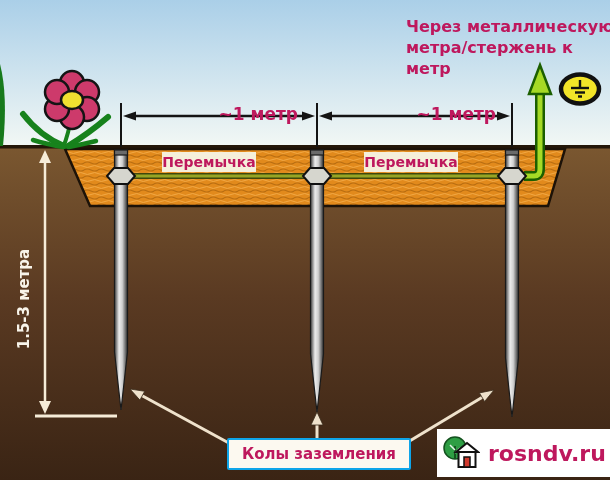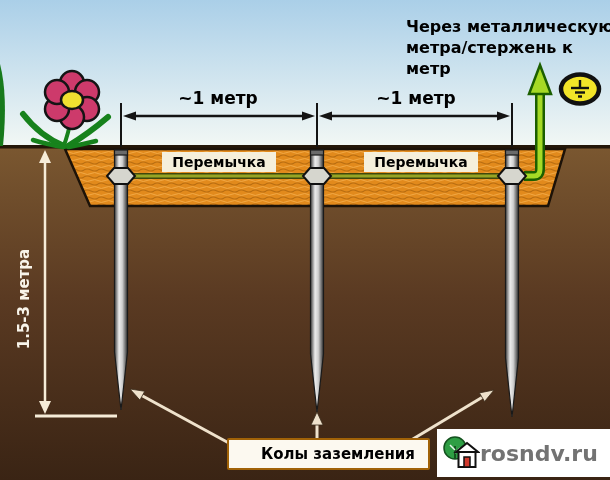--- a/index.html
+++ b/index.html
@@ -1,36 +1,36 @@
 <!DOCTYPE html>
 <html><head>
 <meta charset="utf-8">
 <style>
   html,body{margin:0;padding:0;background:#fff;}
   .stage{position:relative;width:610px;height:480px;overflow:hidden;
          font-family:"DejaVu Sans","Liberation Sans",sans-serif;}
   .stage svg.scene{position:absolute;left:0;top:0;}
-  .txt{position:absolute;color:#000000;font-weight:bold;}
+  .txt{position:absolute;color:#be185d;font-weight:bold;}
   .note{left:406px;top:16px;width:204px;font-size:16px;line-height:21px;white-space:nowrap;}
-  .dim-h{width:160px;text-align:center;font-size:17px;top:88px;}
+  .dim-h{width:160px;text-align:right;font-size:17px;top:104px;}
   .dim1{left:138px;}
   .dim2{left:336px;}
   .vdim{left:-41px;top:289px;width:132px;height:20px;text-align:center;
         color:#f8f4ea;font-size:15px;transform:rotate(-90deg);}
-  .jumper{top:152px;width:114px;height:20px;background:#f5efdb;font-size:14px;
+  .jumper{top:152px;width:94px;height:20px;background:#f5efdb;font-size:14px;
           line-height:20px;text-align:center;}
   .jumper1{left:162px;}
   .jumper2{left:364px;}
   .stakes{left:227px;top:438px;width:180px;height:28px;background:#fcf9f0;
-          border:2px solid #a16207;border-radius:2px;font-size:15px;
-          line-height:28px;text-align:center;padding-left:19px;}
+          border:2px solid #0ea5e9;border-radius:2px;font-size:15px;
+          line-height:28px;text-align:center;}
   .watermark{position:absolute;left:437px;top:429px;width:173px;height:48px;
              background:#ffffff;display:flex;align-items:center;padding-left:5px;
              box-sizing:border-box;}
-  .watermark .wm-text{font-weight:bold;font-size:22px;color:#737373;margin-left:0;}
+  .watermark .wm-text{font-weight:bold;font-size:22px;color:#be185d;margin-left:8px;}
 </style>
 </head>
 <body>
 
 <div class="stage">
 
   <svg class="scene" width="610" height="480" viewBox="0 0 610 480">
     <defs>
       <linearGradient id="skyGrad" x1="0" y1="0" x2="0" y2="1">
         <stop offset="0" stop-color="#aacfe8"></stop>

